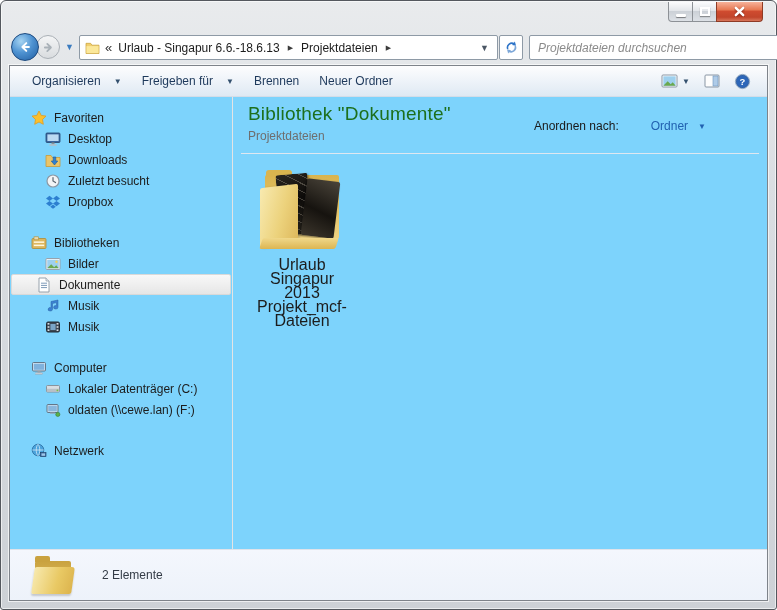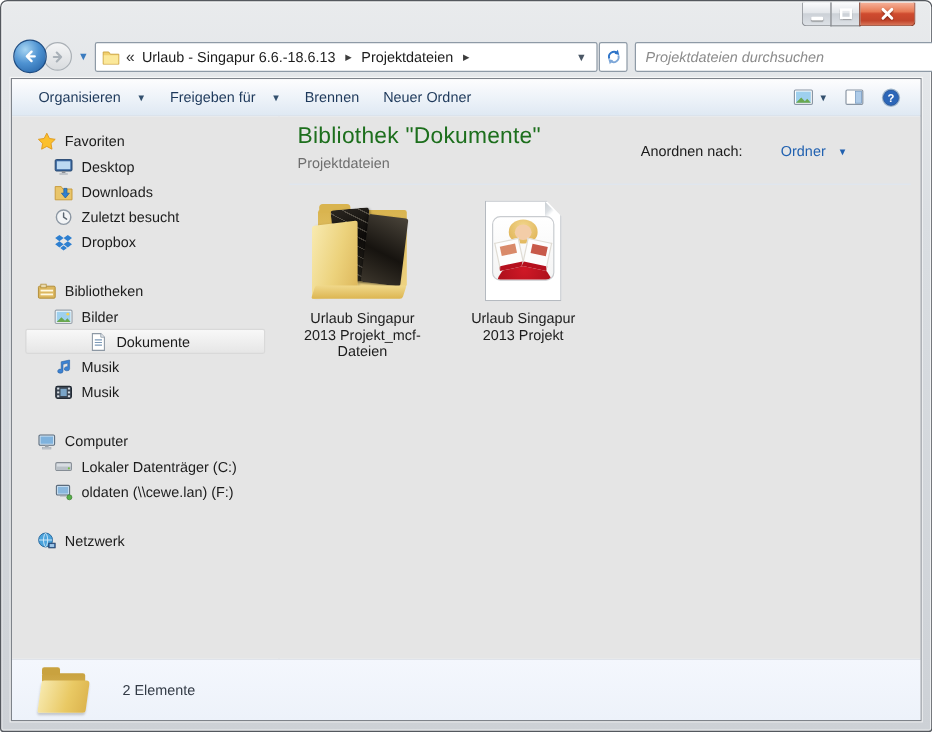--- a/index.html
+++ b/index.html
@@ -50,43 +50,43 @@
   
   .toolbar { height:31px; flex:0 0 31px; display:flex; align-items:center;
     background:linear-gradient(180deg,#fdfdfe 0%,#eef3f9 50%,#dfe9f3 100%);
     border-bottom:1px solid #d4dde8; padding:0 10px 0 12px; color:#1e395b; }
   .tb-btn { padding:0 10px; height:24px; display:flex; align-items:center; gap:13px; border-radius:3px; white-space:nowrap; }
   .tb-caret { font-size:8px; color:#33506e; }
   .tb-right { margin-left:auto; display:flex; align-items:center; gap:14px; padding-right:6px; }
   .tb-iconbtn { display:flex; align-items:center; gap:4px; }
 
   
-  .content { flex:1; display:flex; min-height:0; background:#e5e5e5; }
+  .content { flex:1; display:flex; min-height:0; background:#7dd3fc; }
   .sidebar { width:223px; flex:0 0 223px; border-right:1px solid #e4e4e4; padding-top:10px; overflow:hidden; }
   .side-section { margin-bottom:20px; }
   .side-row { height:21px; display:flex; align-items:center; gap:7px; }
   .side-row.hdr { padding-left:21px; }
   .side-row.child { padding-left:35px; }
-  .side-row.selected { background:linear-gradient(180deg,#f8f8f8,#e6e6e6); border:1px solid #d9d9d9; border-radius:2px; margin:0 11px; padding-left:52px; }
+  .side-row.selected { background:linear-gradient(180deg,#f8f8f8,#e6e6e6); border:1px solid #d9d9d9; border-radius:2px; margin:0 1px; padding-left:24px; }
   .sicon { width:16px; height:16px; flex:0 0 16px; display:flex; }
   .sicon svg { width:16px; height:16px; }
 
   
   .main { flex:1; position:relative; padding:6px 8px 0 15px; }
   .main-title { font-size:19px; color:#1d6f1d; letter-spacing:.2px; }
   .main-subtitle { font-size:12px; color:#6e6e6e; margin-top:4px; }
   .arrange { position:absolute; top:22px; right:61px; display:flex; align-items:center; gap:8px; }
   .arrange-label { color:#1a1a1a; }
   .arrange-value { color:#2161b0;margin-left:24px; }
   .arrange-caret { font-size:8px; color:#2161b0; margin-left:2px; }
   .main-divider { border-top:1px solid #dfe7f0; margin:10px 0 0 -7px; }
   .tiles { display:flex; gap:30px; padding:11px 0 0 2px; }
   .tile { width:104px; display:flex; flex-direction:column; align-items:center; }
   .tile-icon { width:88px; height:88px; position:relative; margin-bottom:5px; }
-  .tile-label { width:104px; text-align:center; font-size:12px; line-height:14px; color:#1c1c1c; overflow-wrap:break-word; }
+  .tile-label { width:104px; text-align:center; font-size:16px; line-height:14px; color:#1c1c1c; overflow-wrap:break-word; }
 
   
   .fwp-back { position:absolute; left:7px; top:10px; width:74px; height:64px; border-radius:2px;
     background:linear-gradient(180deg,#d9b44f,#eed382); }
   .fwp-back::before { content:""; position:absolute; left:1px; top:-5px; width:26px; height:7px; border-radius:3px 3px 0 0; background:#d9b44f; }
   .fwp-ph1 { position:absolute; left:20px; top:9px; width:32px; height:61px; border-radius:2px; transform:rotate(-5deg);
     background:repeating-linear-gradient(32deg, rgba(215,205,185,.28) 0 1px, transparent 1px 7px),
       linear-gradient(160deg,#2a2620 0%,#0e0c0a 45%,#2e2a22 100%);
     box-shadow:1px 1px 2px rgba(0,0,0,.35); }
   .fwp-ph2 { position:absolute; left:46px; top:15px; width:33px; height:57px; border-radius:2px; transform:rotate(7deg);
@@ -424,35 +424,20 @@
             <div class="tile-icon">
               <div class="fwp-back"></div>
               <div class="fwp-ph1"></div>
               <div class="fwp-ph2"></div>
               <div class="fwp-front"></div>
               <div class="fwp-lip"></div>
             </div>
             <div class="tile-label">Urlaub Singapur 2013 Projekt_mcf-Dateien</div>
           </div>
 
-          <div class="tile">
-            <div class="tile-icon">
-              <div class="pbf-page">
-                <div class="pbf-fold"></div>
-              </div>
-              <div class="pbf-thumb">
-                <div class="pbf-hair"></div>
-                <div class="pbf-face"></div>
-                <div class="pbf-base"></div>
-                <div class="pbf-book-l"></div>
-                <div class="pbf-book-r"></div>
-              </div>
-            </div>
-            <div class="tile-label">Urlaub Singapur 2013 Projekt</div>
-          </div>
         </div>
       </div>
     </div>
 
     <div class="statusbar">
       <div class="status-folder">
         <div class="sf-back"></div>
         <div class="sf-front"></div>
       </div>
       <div class="status-text">2 Elemente</div>

